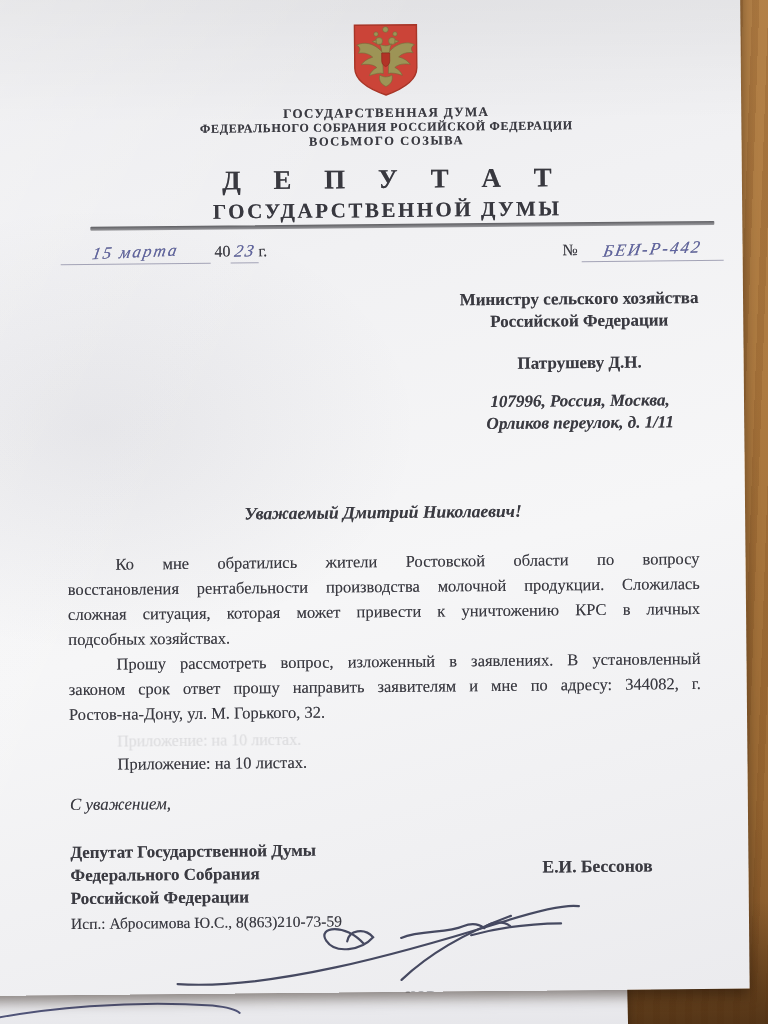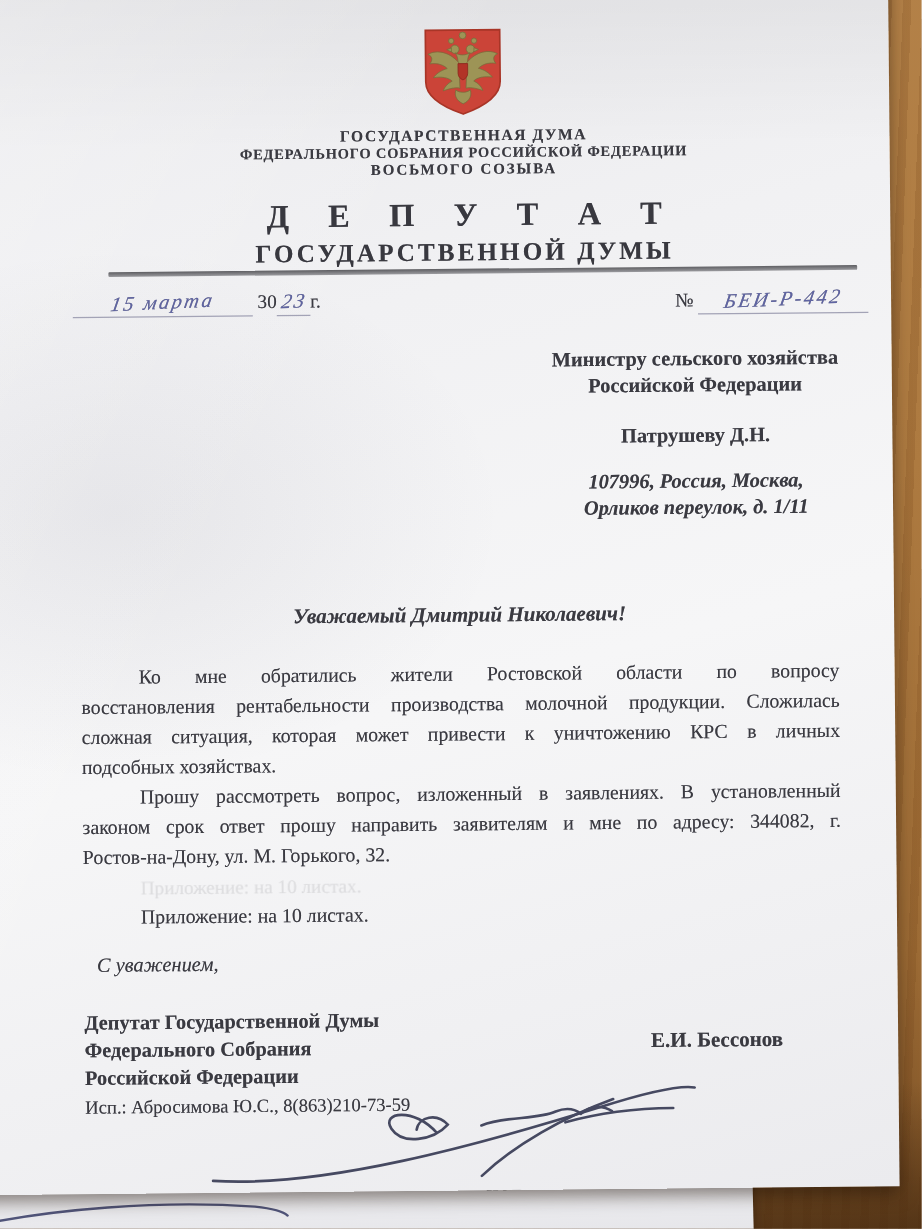--- a/index.html
+++ b/index.html
@@ -70,21 +70,21 @@
   .bodyblock{position:absolute;left:62px;top:506px;width:632px;font-size:16.5px;}
   .salutation{text-align:center;font-weight:bold;font-style:italic;font-size:17.5px;}
   .par{margin-top:26px;}
   .par2{margin-top:0;}
   .bline{line-height:25px;text-align:justify;text-align-last:justify;}
   .bline.first{padding-left:48px;}
   .bline.last{text-align-last:left;}
   .ghost{margin-top:6px;padding-left:48px;opacity:.12;filter:blur(.6px);font-size:16px;}
   .attachment{margin-top:4px;padding-left:48px;}
   
-  .closing{position:absolute;left:73px;top:796px;font-style:italic;font-size:17px;}
+  .closing{position:absolute;left:62px;top:796px;font-style:italic;font-size:17px;}
   .position-block{position:absolute;left:62px;top:842px;font-weight:bold;font-size:17px;line-height:23px;}
   .sig-name{position:absolute;left:534px;top:862px;font-weight:bold;font-size:17.5px;}
   .executor{position:absolute;left:62px;top:916px;font-size:15.5px;}
   .sig-svg{position:absolute;left:140px;top:896px;z-index:5;}
   .strokes-svg{position:absolute;left:0;top:8px;}
 </style>
 </head>
 <body>
 
 <div class="under-sheet">
@@ -122,21 +122,21 @@
         <div class="l3 printed">ВОСЬМОГО СОЗЫВА</div>
       </div>
       <div class="dep1 printed">Д Е П У Т А Т</div>
       <div class="dep2 printed">ГОСУДАРСТВЕННОЙ ДУМЫ</div>
     </div>
 
     <div class="rule"></div>
 
     <div class="dateline printed">
       <span class="wrap1"><span class="hw">15 марта</span></span>
-      <span class="printed">30</span><span class="wrap2"><span class="hw">23</span></span><span class="printed">г.</span>
+      <span class="printed">40</span><span class="wrap2"><span class="hw">23</span></span><span class="printed">г.</span>
     </div>
     <div class="numline printed">
       <span>№</span>
       <span class="wrap3"><span class="hw">БЕИ-Р-442</span></span>
     </div>
 
     <div class="addressee printed">
       <div>Министру сельского хозяйства</div>
       <div>Российской Федерации</div>
       <div class="name">Патрушеву Д.Н.</div>

